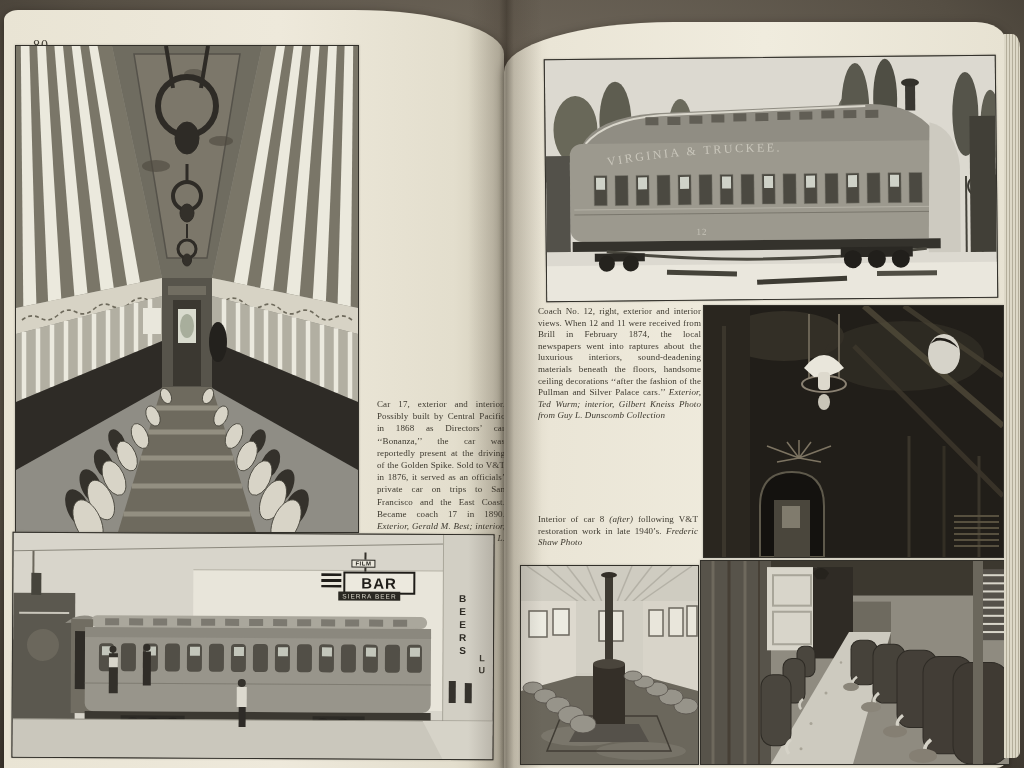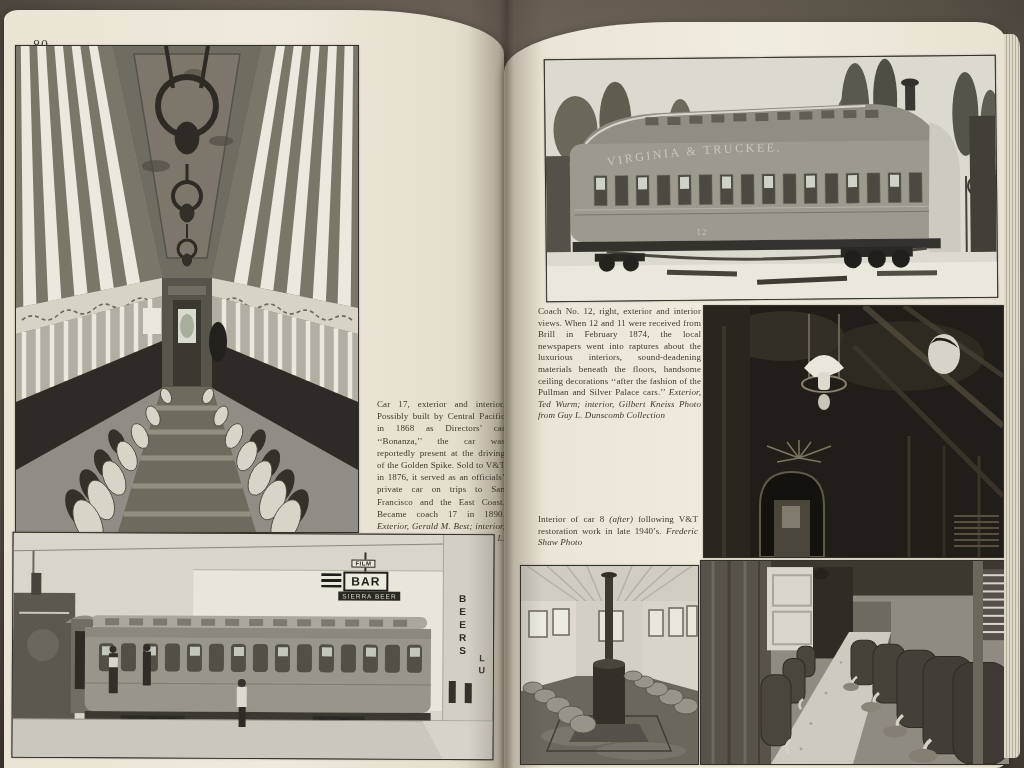--- a/index.html
+++ b/index.html
@@ -26,22 +26,22 @@
   #page-num{position:absolute;left:29px;top:28px;font-size:14px;color:#444036;letter-spacing:1px;}
   .cap{position:absolute;margin:0;font-size:9px;line-height:12.2px;color:#3d392f;
     text-align:justify;letter-spacing:.1px;}
   .cap em{font-style:italic;}
   #caption-car17{left:373px;top:388px;width:128px;}
   #caption-coach12{left:34px;top:284px;width:163px;line-height:11.6px;}
   #caption-car8{left:34px;top:492px;width:160px;line-height:11.6px;}
   .sign{position:absolute;font-family:"Liberation Sans","DejaVu Sans",sans-serif;}
   #sign-film{left:338px;top:25px;background:#e9e6db;color:#26241f;font-size:6px;
     font-weight:bold;padding:0 3px;border:1px solid #26241f;letter-spacing:.5px;}
-  #sign-bar{left:330px;top:37px;background:#ece9de;color:#1f1d19;font-size:12px;font-weight:bold;
-    padding:1px 6px;border:2px solid #1f1d19;letter-spacing:1px;}
+  #sign-bar{left:330px;top:37px;background:#ece9de;color:#1f1d19;font-size:15px;font-weight:bold;
+    padding:1px 16px;border:2px solid #1f1d19;letter-spacing:1px;}
   #sign-bar-stripes{position:absolute;left:308px;top:39px;width:20px;height:14px;
     background:repeating-linear-gradient(to bottom,#1f1d19 0 3px,#e9e6db 3px 6px);}
   #sign-sierra{left:325px;top:57px;background:#2a2822;color:#d9d6ca;font-size:6.5px;
     padding:1px 4px;letter-spacing:1px;}
   .vsign{writing-mode:vertical-rl;text-orientation:upright;font-weight:bold;color:#2e2b25;}
   #sign-beers{left:444px;top:58px;font-size:10px;letter-spacing:2px;}
   #sign-lu{left:464px;top:118px;font-size:9px;letter-spacing:2px;color:#3a372f;}
 </style>
 </head>
 <body>

